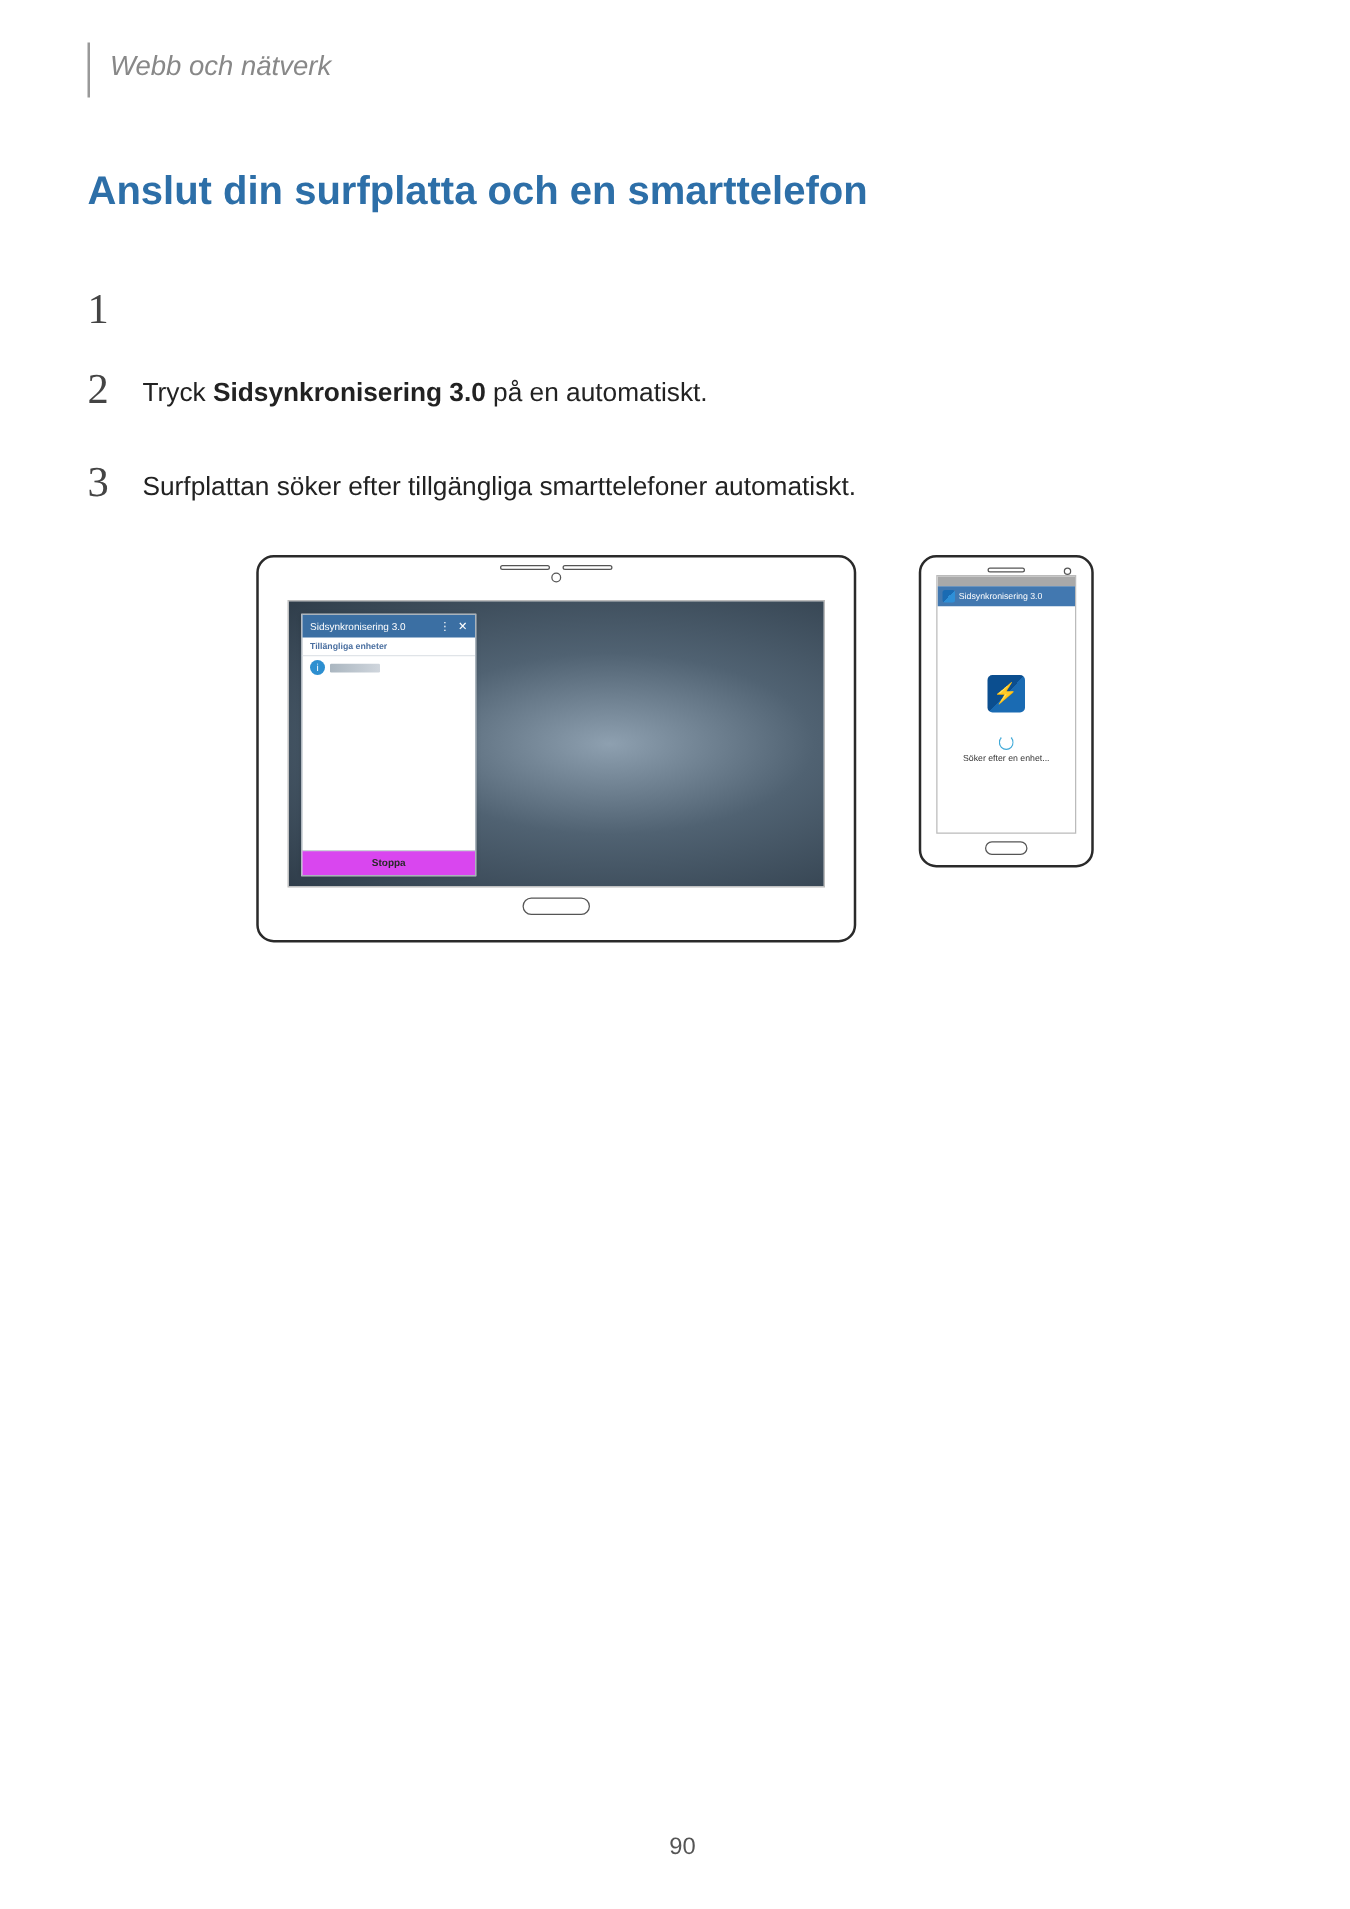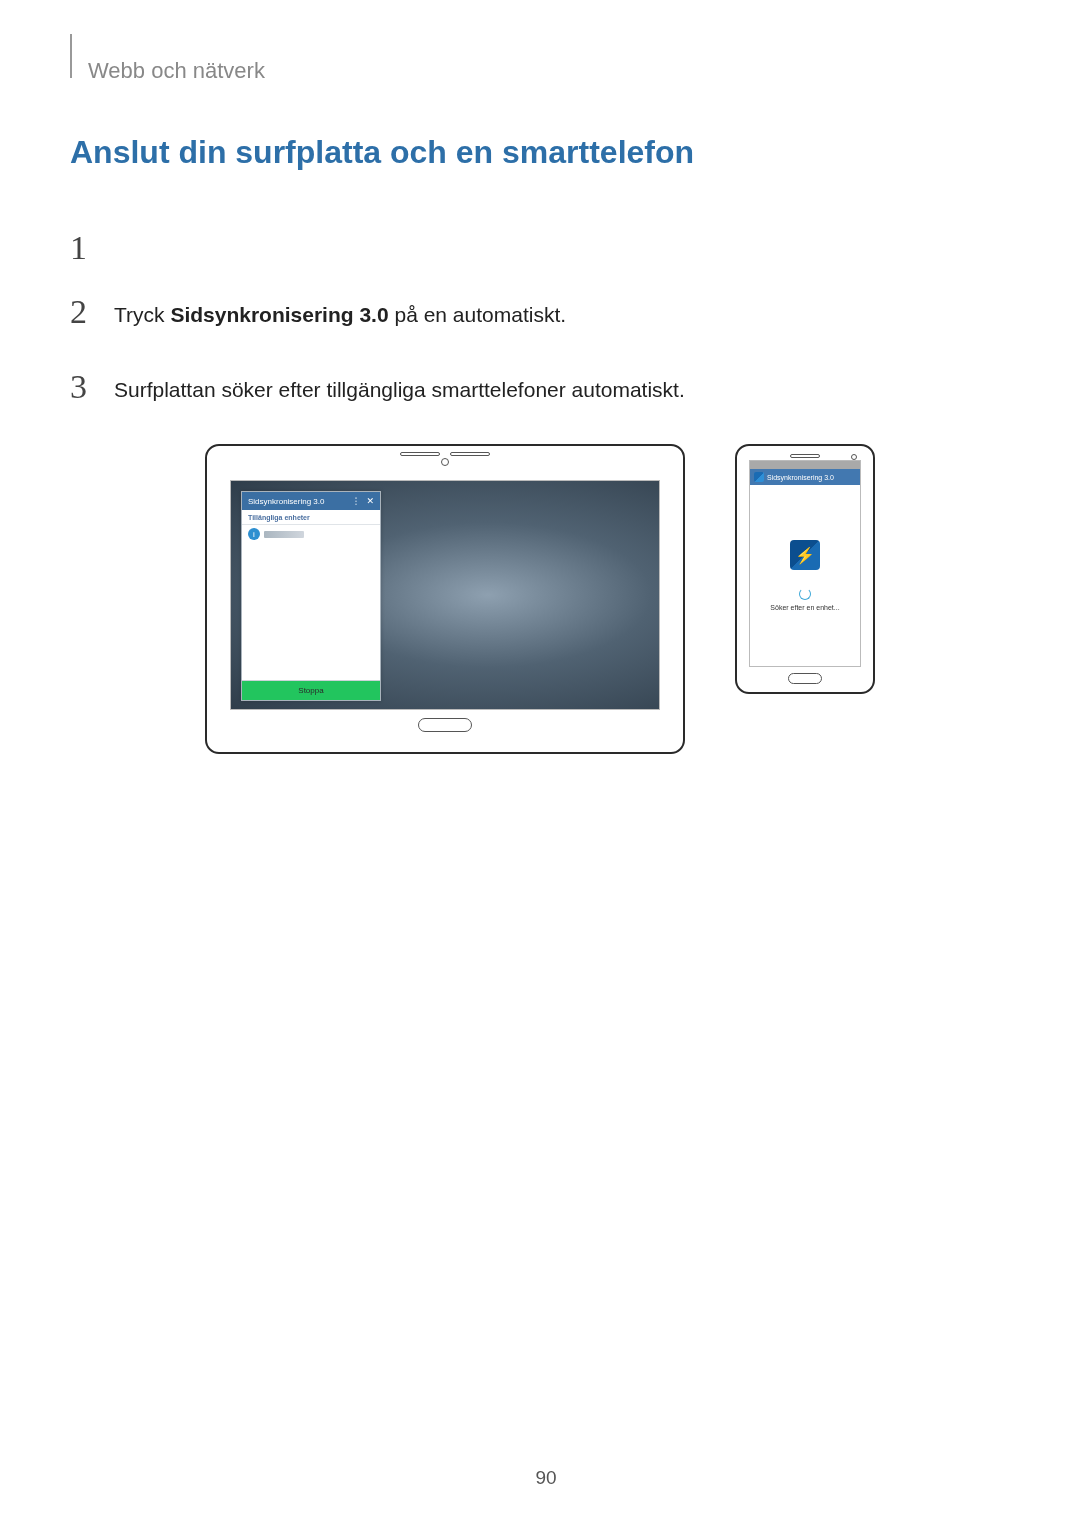--- a/index.html
+++ b/index.html
@@ -7,22 +7,23 @@
     width: 1080px;
     height: 1527px;
     background: #ffffff;
     font-family: "Segoe UI", Arial, sans-serif;
     color: #222;
     position: relative;
     padding: 40px 70px 0 70px;
   }
   .header-region {
     display: flex;
-    align-items: flex-end;
+    align-items: flex-start;
     margin-bottom: 50px;
+    font-style: italic;
   }
   .header-bar {
     width: 2px;
     height: 44px;
     background: #999;
     margin-right: 16px;
     position: relative;
     top: -6px;
   }
   .breadcrumb {
@@ -134,23 +135,23 @@
   }
   .panel-row .blur {
     width:40px;height:7px;background:linear-gradient(90deg,#aab6c0,#d0d6dd);border-radius:1px;
   }
   .panel-footer {
     margin-top:auto;
     border-top:1px solid #ccd2d8;
     text-align:center;
     font-size:8px;
     padding:5px 12px;
-    font-weight:400;
+    font-weight:700;
     color:#2a2a2a;
-    background:#22c55e;
+    background:#d946ef;
   }
   .tablet-home {
     width:54px;height:14px;border:1px solid #555;border-radius:8px;margin-top:8px;
   }
 
   
   .phone-frame {
     width: 140px;
     height: 250px;
     border: 2px solid #2a2a2a;

